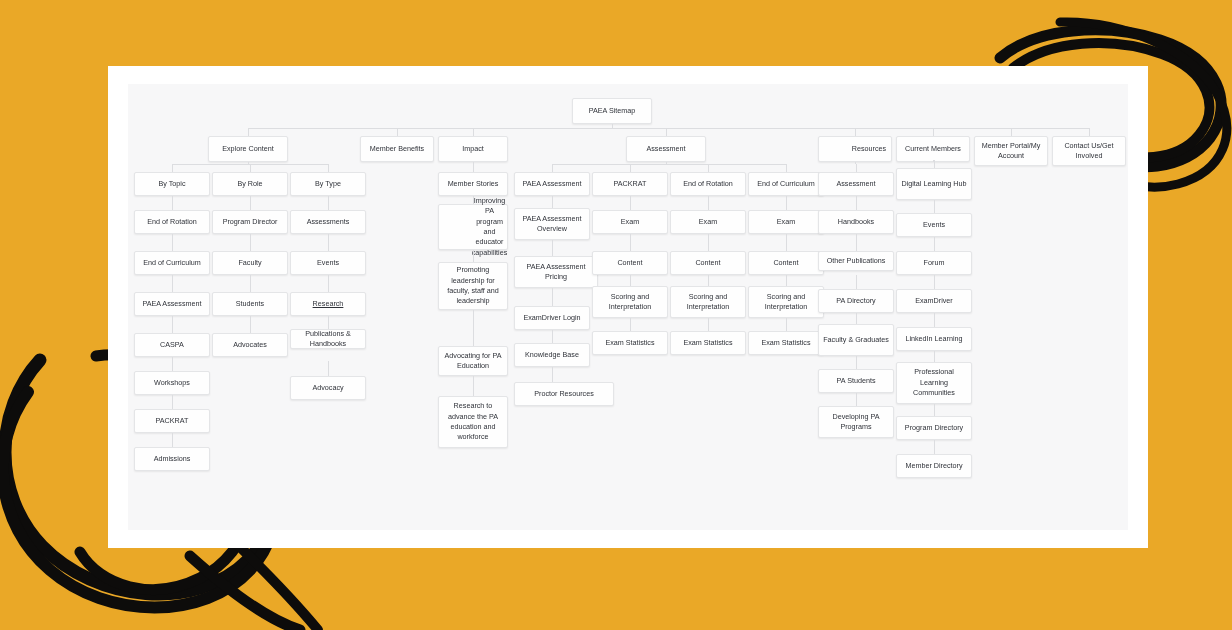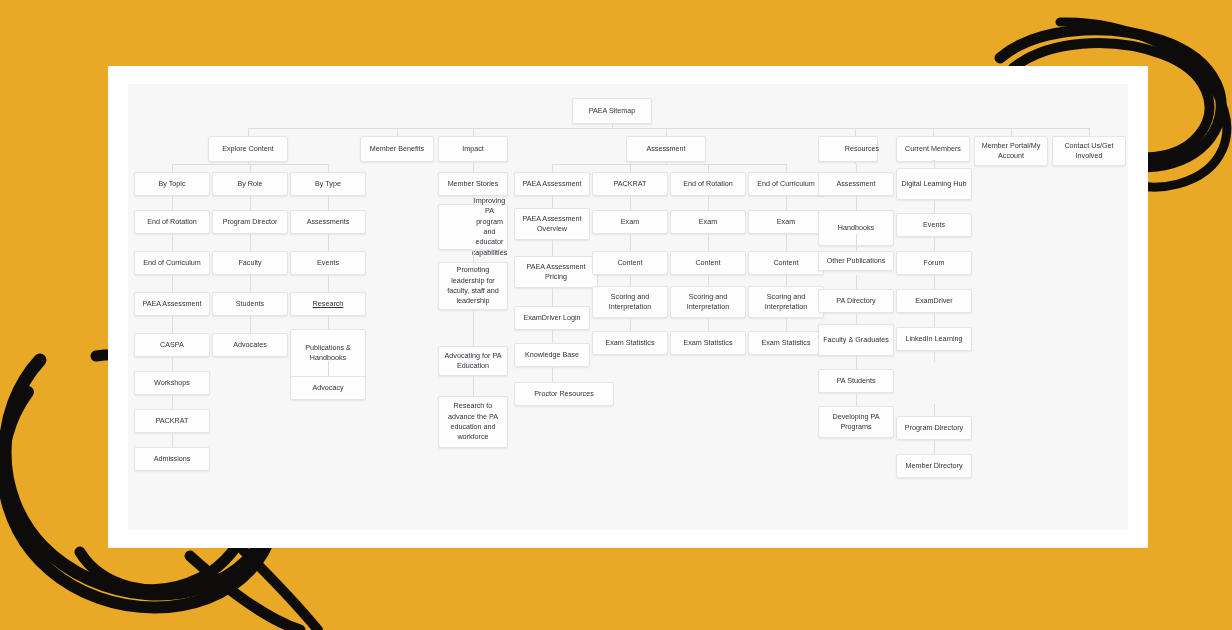--- a/index.html
+++ b/index.html
@@ -59,21 +59,21 @@
 <div class="card">
   <div class="canvas"></div>
 </div>
 
 <div id="diagram">
     <div class="node" style="left: 464px; top: 32px; width: 80px; height: 26px;">PAEA Sitemap</div>
     <div class="node" style="left: 100px; top: 70px; width: 80px; height: 26px;">Explore Content</div>
     <div class="node" style="left: 252px; top: 70px; width: 74px; height: 26px;">Member Benefits</div>
     <div class="node" style="left: 330px; top: 70px; width: 70px; height: 26px;">Impact</div>
     <div class="node" style="left: 518px; top: 70px; width: 80px; height: 26px;">Assessment</div>
-    <div class="node" style="left: 710px; top: 70px; width: 60px; height: 26px; padding-left: 31px;">Resources</div>
+    <div class="node" style="left: 710px; top: 70px; width: 74px; height: 26px; padding-left: 31px;">Resources</div>
     <div class="node" style="left: 788px; top: 70px; width: 74px; height: 26px;">Current Members</div>
     <div class="node" style="left: 866px; top: 70px; width: 74px; height: 30px;">Member Portal/My Account</div>
     <div class="node" style="left: 944px; top: 70px; width: 74px; height: 30px;">Contact Us/Get Involved</div>
     <div class="conn v" style="left: 504px; top: 58px; height: 4px;"></div>
     <div class="conn h" style="left: 140px; top: 62px; width: 841px;"></div>
     <div class="conn v" style="left: 140px; top: 62px; height: 8px;"></div>
     <div class="conn v" style="left: 289px; top: 62px; height: 8px;"></div>
     <div class="conn v" style="left: 365px; top: 62px; height: 8px;"></div>
     <div class="conn v" style="left: 558px; top: 62px; height: 8px;"></div>
     <div class="conn v" style="left: 747px; top: 62px; height: 8px;"></div>
@@ -101,21 +101,21 @@
     <div class="node" style="left: 104px; top: 226px; width: 76px; height: 24px;">Students</div>
     <div class="node" style="left: 104px; top: 267px; width: 76px; height: 24px;">Advocates</div>
     <div class="conn v" style="left: 142px; top: 130px; height: 14px;"></div>
     <div class="conn v" style="left: 142px; top: 168px; height: 17px;"></div>
     <div class="conn v" style="left: 142px; top: 209px; height: 17px;"></div>
     <div class="conn v" style="left: 142px; top: 250px; height: 17px;"></div>
     <div class="node" style="left: 182px; top: 106px; width: 76px; height: 24px;">By Type</div>
     <div class="node" style="left: 182px; top: 144px; width: 76px; height: 24px;">Assessments</div>
     <div class="node" style="left: 182px; top: 185px; width: 76px; height: 24px;">Events</div>
     <div class="node" style="left: 182px; top: 226px; width: 76px; height: 24px; text-decoration: underline;">Research</div>
-    <div class="node" style="left: 182px; top: 263px; width: 76px; height: 48px;">Publications &amp; Handbooks</div>
+    <div class="node" style="left: 182px; top: 263px; width: 76px; height: 20px;">Publications &amp; Handbooks</div>
     <div class="node" style="left: 182px; top: 310px; width: 76px; height: 24px;">Advocacy</div>
     <div class="conn v" style="left: 220px; top: 130px; height: 14px;"></div>
     <div class="conn v" style="left: 220px; top: 168px; height: 17px;"></div>
     <div class="conn v" style="left: 220px; top: 209px; height: 17px;"></div>
     <div class="conn v" style="left: 220px; top: 250px; height: 13px;"></div>
     <div class="conn v" style="left: 220px; top: 295px; height: 15px;"></div>
     <div class="node" style="left: 330px; top: 106px; width: 70px; height: 24px;">Member Stories</div>
     <div class="node" style="left: 330px; top: 138px; width: 70px; height: 46px; padding-left: 36px;">Improving PA program and educator capabilities</div>
     <div class="node" style="left: 330px; top: 196px; width: 70px; height: 48px;">Promoting leadership for faculty, staff and leadership</div>
     <div class="node" style="left: 330px; top: 280px; width: 70px; height: 30px;">Advocating for PA Education</div>
@@ -156,37 +156,38 @@
     <div class="node" style="left: 640px; top: 106px; width: 76px; height: 24px;">End of Curriculum</div>
     <div class="node" style="left: 640px; top: 144px; width: 76px; height: 24px;">Exam</div>
     <div class="node" style="left: 640px; top: 185px; width: 76px; height: 24px;">Content</div>
     <div class="node" style="left: 640px; top: 220px; width: 76px; height: 32px;">Scoring and Interpretation</div>
     <div class="node" style="left: 640px; top: 265px; width: 76px; height: 24px;">Exam Statistics</div>
     <div class="conn v" style="left: 678px; top: 130px; height: 14px;"></div>
     <div class="conn v" style="left: 678px; top: 168px; height: 17px;"></div>
     <div class="conn v" style="left: 678px; top: 209px; height: 11px;"></div>
     <div class="conn v" style="left: 678px; top: 252px; height: 13px;"></div>
     <div class="node" style="left: 710px; top: 106px; width: 76px; height: 24px;">Assessment</div>
-    <div class="node" style="left: 710px; top: 144px; width: 76px; height: 36px;">Handbooks</div>
+    <div class="node" style="left: 710px; top: 144px; width: 76px; height: 24px;">Handbooks</div>
     <div class="node" style="left: 710px; top: 185px; width: 76px; height: 20px;">Other Publications</div>
     <div class="node" style="left: 710px; top: 223px; width: 76px; height: 24px;">PA Directory</div>
     <div class="node" style="left: 710px; top: 258px; width: 76px; height: 32px;">Faculty &amp; Graduates</div>
     <div class="node" style="left: 710px; top: 303px; width: 76px; height: 24px;">PA Students</div>
     <div class="node" style="left: 710px; top: 340px; width: 76px; height: 32px;">Developing PA Programs</div>
     <div class="conn v" style="left: 748px; top: 130px; height: 14px;"></div>
     <div class="conn v" style="left: 748px; top: 168px; height: 17px;"></div>
     <div class="conn v" style="left: 748px; top: 209px; height: 14px;"></div>
     <div class="conn v" style="left: 748px; top: 247px; height: 11px;"></div>
     <div class="conn v" style="left: 748px; top: 290px; height: 13px;"></div>
     <div class="conn v" style="left: 748px; top: 327px; height: 13px;"></div>
     <div class="node" style="left: 788px; top: 102px; width: 76px; height: 32px;">Digital Learning Hub</div>
     <div class="node" style="left: 788px; top: 147px; width: 76px; height: 24px;">Events</div>
     <div class="node" style="left: 788px; top: 185px; width: 76px; height: 24px;">Forum</div>
     <div class="node" style="left: 788px; top: 223px; width: 76px; height: 24px;">ExamDriver</div>
     <div class="node" style="left: 788px; top: 261px; width: 76px; height: 24px;">LinkedIn Learning</div>
+    <div class="node" style="left: 788px; top: 296px; width: 76px; height: 42px;">Professional Learning Communities</div>
     <div class="node" style="left: 788px; top: 350px; width: 76px; height: 24px;">Program Directory</div>
     <div class="node" style="left: 788px; top: 388px; width: 76px; height: 24px; text-align: right;">Member Directory</div>
     <div class="conn v" style="left: 826px; top: 134px; height: 13px;"></div>
     <div class="conn v" style="left: 826px; top: 171px; height: 14px;"></div>
     <div class="conn v" style="left: 826px; top: 209px; height: 14px;"></div>
     <div class="conn v" style="left: 826px; top: 247px; height: 14px;"></div>
     <div class="conn v" style="left: 826px; top: 285px; height: 11px;"></div>
     <div class="conn v" style="left: 826px; top: 338px; height: 12px;"></div>
     <div class="conn v" style="left: 826px; top: 374px; height: 14px;"></div>
     <div class="conn v" style="left: 140px; top: 96px; height: 2px;"></div>

